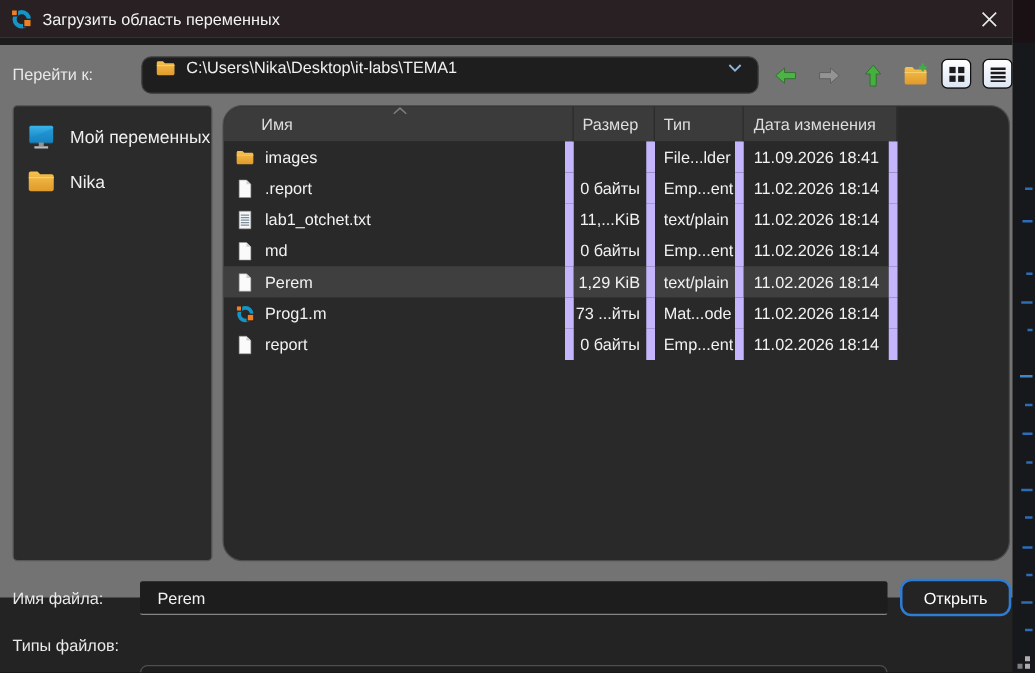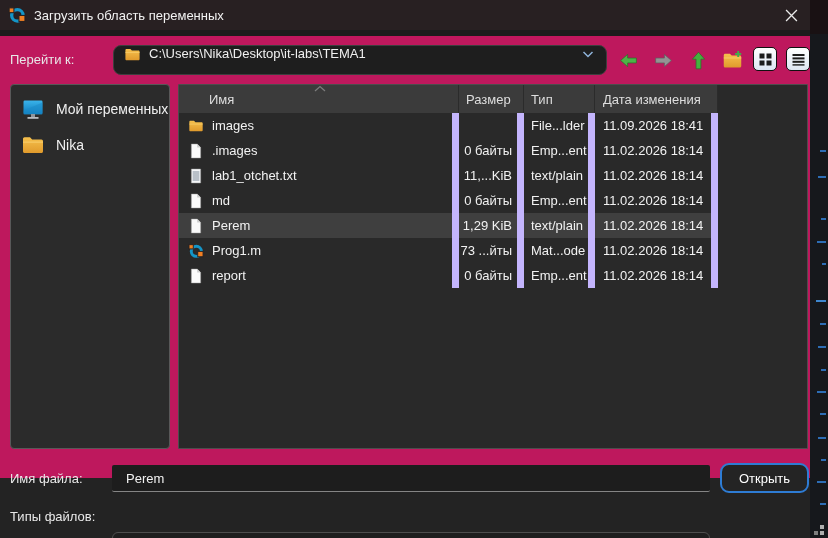--- a/index.html
+++ b/index.html
@@ -7,21 +7,21 @@
   .screen {
     position:relative; width:828px; height:538px; overflow:hidden;
     font-family:"Liberation Sans", sans-serif; color:#e9e9e9; font-size:13px;
     background:#232323;
   }
   
   .bg-strip { position:absolute; top:0; right:0; width:18px; height:538px; background:#16181c; }
   .bg-strip .tb { position:absolute; top:0; left:0; right:0; height:34px; background:#191113; }
   .bg-strip i { position:absolute; right:2px; height:2px; background:#2d6db5; display:block; }
   
-  .dialog { position:absolute; left:0; top:0; width:810px; height:478px; background:#be185d; }
+  .dialog { position:absolute; left:0; top:0; width:810px; height:478px; background:#737373; }
   .titlebar { position:absolute; left:0; top:0; width:100%; height:30px; background:#282022;
     display:flex; align-items:center; padding:0 8px; }
   .titlebar .app-icon { width:18px; height:18px; margin-right:8px; }
   .title-text { color:#f2f2f2; font-size:13px; }
   .close-btn { position:absolute; right:2px; top:0; width:34px; height:30px;
     display:flex; align-items:center; justify-content:center; }
   .title-sep { position:absolute; left:0; top:30px; width:100%; height:6px; background:#1c1c1c; }
 
   
   .toolbar { position:absolute; left:0; top:44px; width:100%; height:32px; }
@@ -45,21 +45,21 @@
 
   
   .sidebar { position:absolute; left:10px; top:84px; width:160px; height:365px;
     background:#2b2b2b; border:1px solid #585858; border-radius:4px; padding-top:6px; }
   .side-item { height:36px; display:flex; align-items:center; padding:0 8px 0 10px; }
   .side-item svg { width:24px; height:24px; margin-right:11px; flex:none; }
   .side-item span { font-size:14px; color:#f0f0f0; white-space:nowrap; }
 
   
   .filepanel { position:absolute; left:178px; top:84px; width:630px; height:365px;
-    background:#292929; border:1px solid #4d4d4d; border-radius:1px; overflow:hidden; }
+    background:#292929; border:1px solid #4d4d4d; border-radius:16px; overflow:hidden; }
   .thead { display:grid; grid-template-columns:280px 65px 71px 123px 1fr; height:28px; position:relative; }
   .thead .hcell { background:#3b3b3b; border-right:1px solid #2b2b2b; display:flex;
     align-items:center; color:#dedede; }
   .hcell.h-name { padding-left:30px; }
   .hcell.h-size { padding-left:7px; }
   .hcell.h-type { padding-left:7px; }
   .hcell.h-date { padding-left:8px; }
   .hcell.h-fill { background:transparent; border-right:none; }
   .sort-ind { position:absolute; left:134px; top:0px; width:14px; height:7px; }
   .trow { display:grid; grid-template-columns:280px 65px 71px 123px 1fr; height:25px; }
@@ -278,21 +278,21 @@
     <div class="cell c-type">File...lder</div>
     <div class="cell c-date">11.09.2026 18:41</div>
     <div class="cell c-fill"></div>
   </div>
 
   <div class="trow">
     <div class="cell c-name">
       <svg class="ficon">
                 <use href="#icon-file" xlink:href="#icon-file"></use>
               </svg>
-      <span class="fname">.images</span>
+      <span class="fname">.report</span>
     </div>
     <div class="cell c-size">0 байты</div>
     <div class="cell c-type">Emp...ent</div>
     <div class="cell c-date">11.02.2026 18:14</div>
     <div class="cell c-fill"></div>
   </div>
 
   <div class="trow">
     <div class="cell c-name">
       <svg class="ficon">

